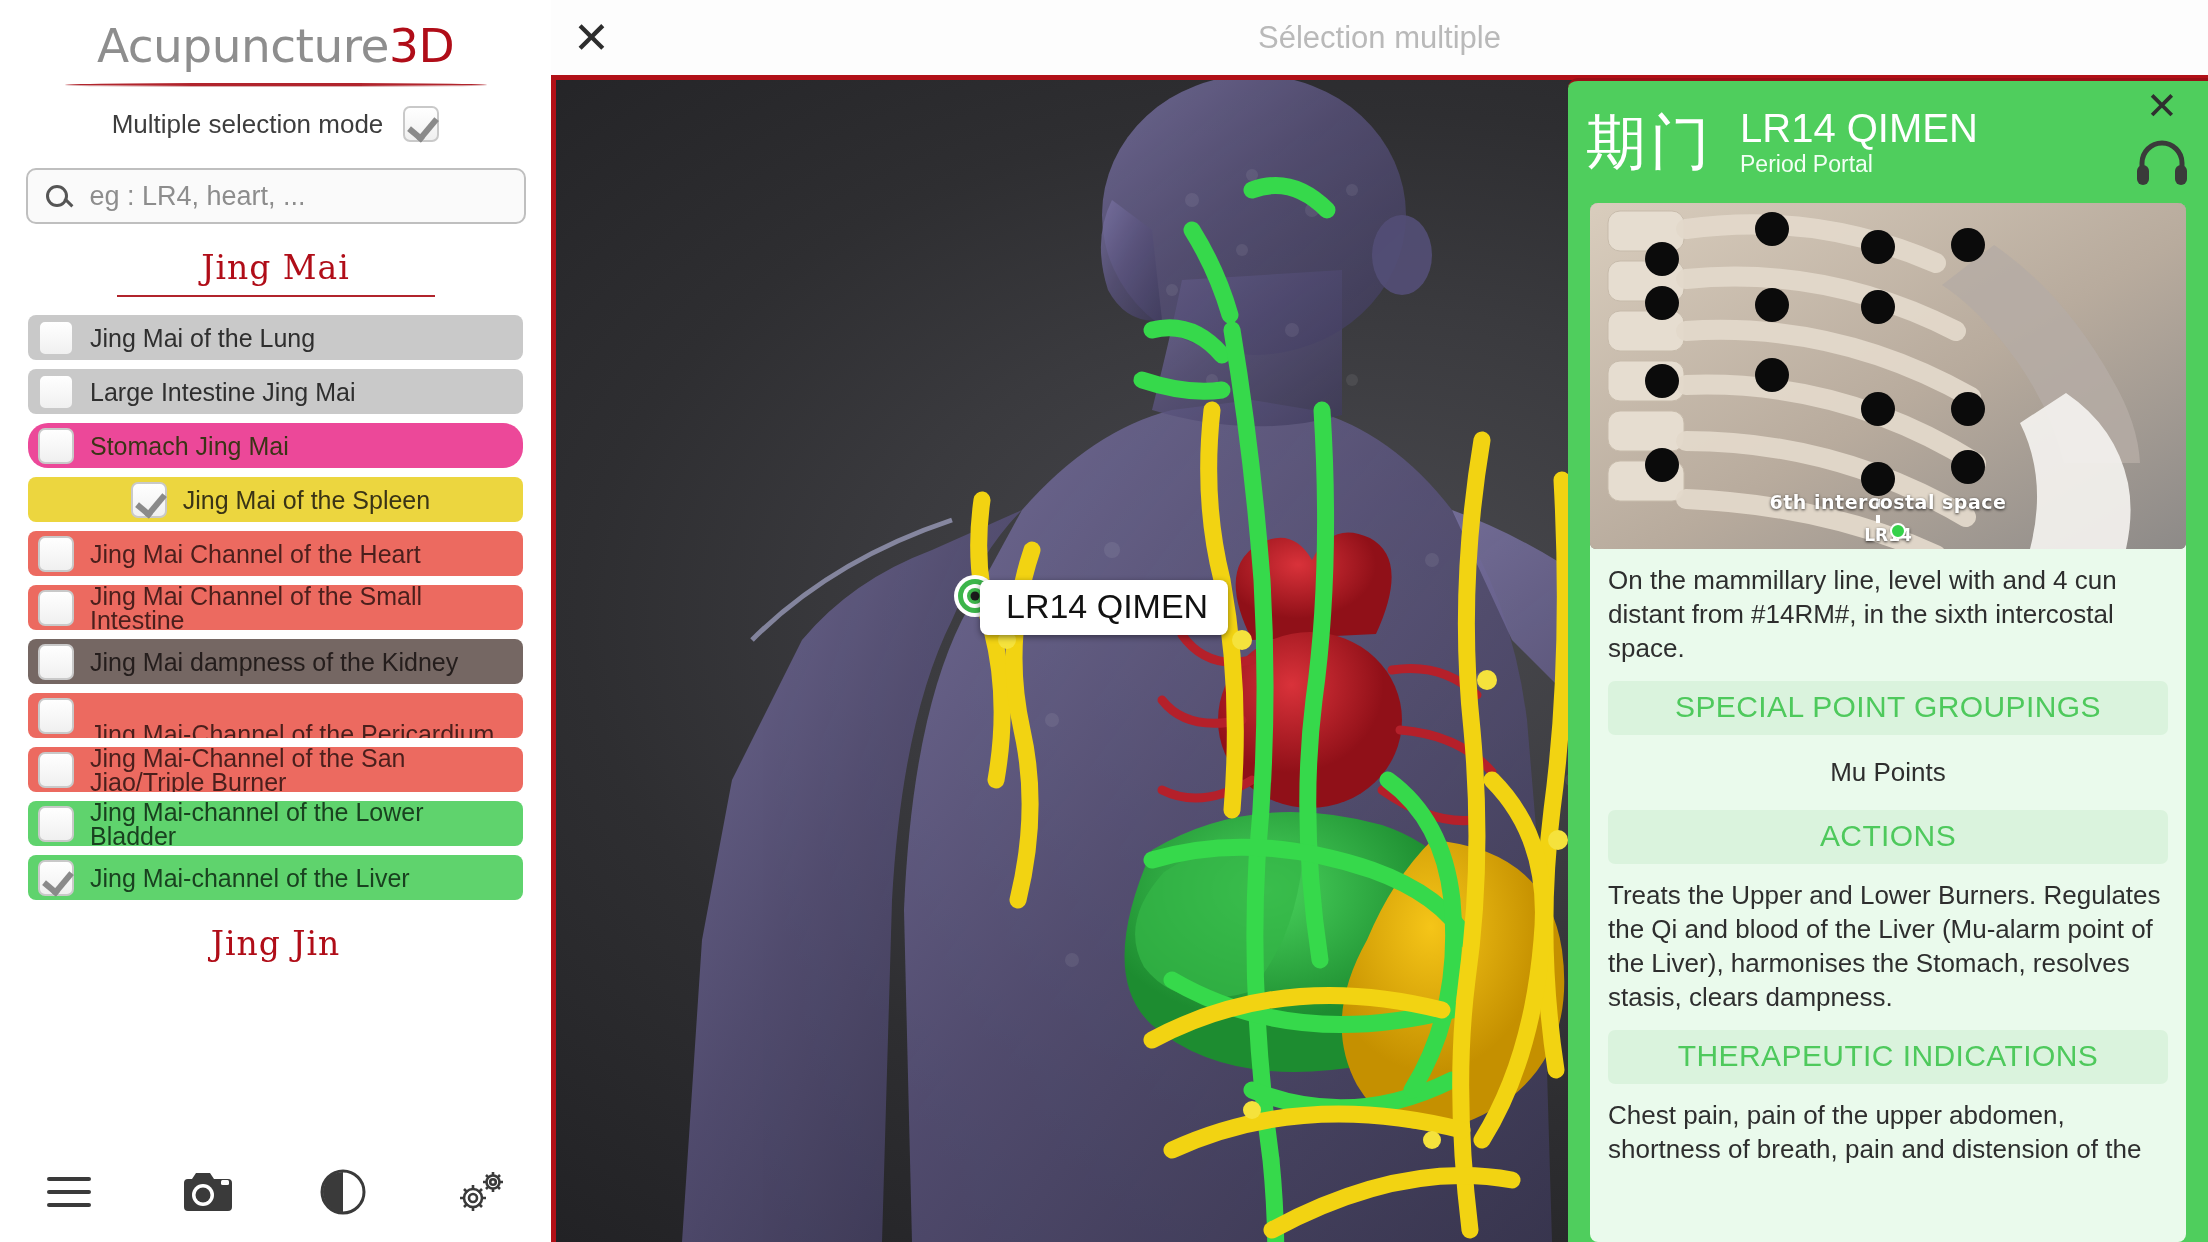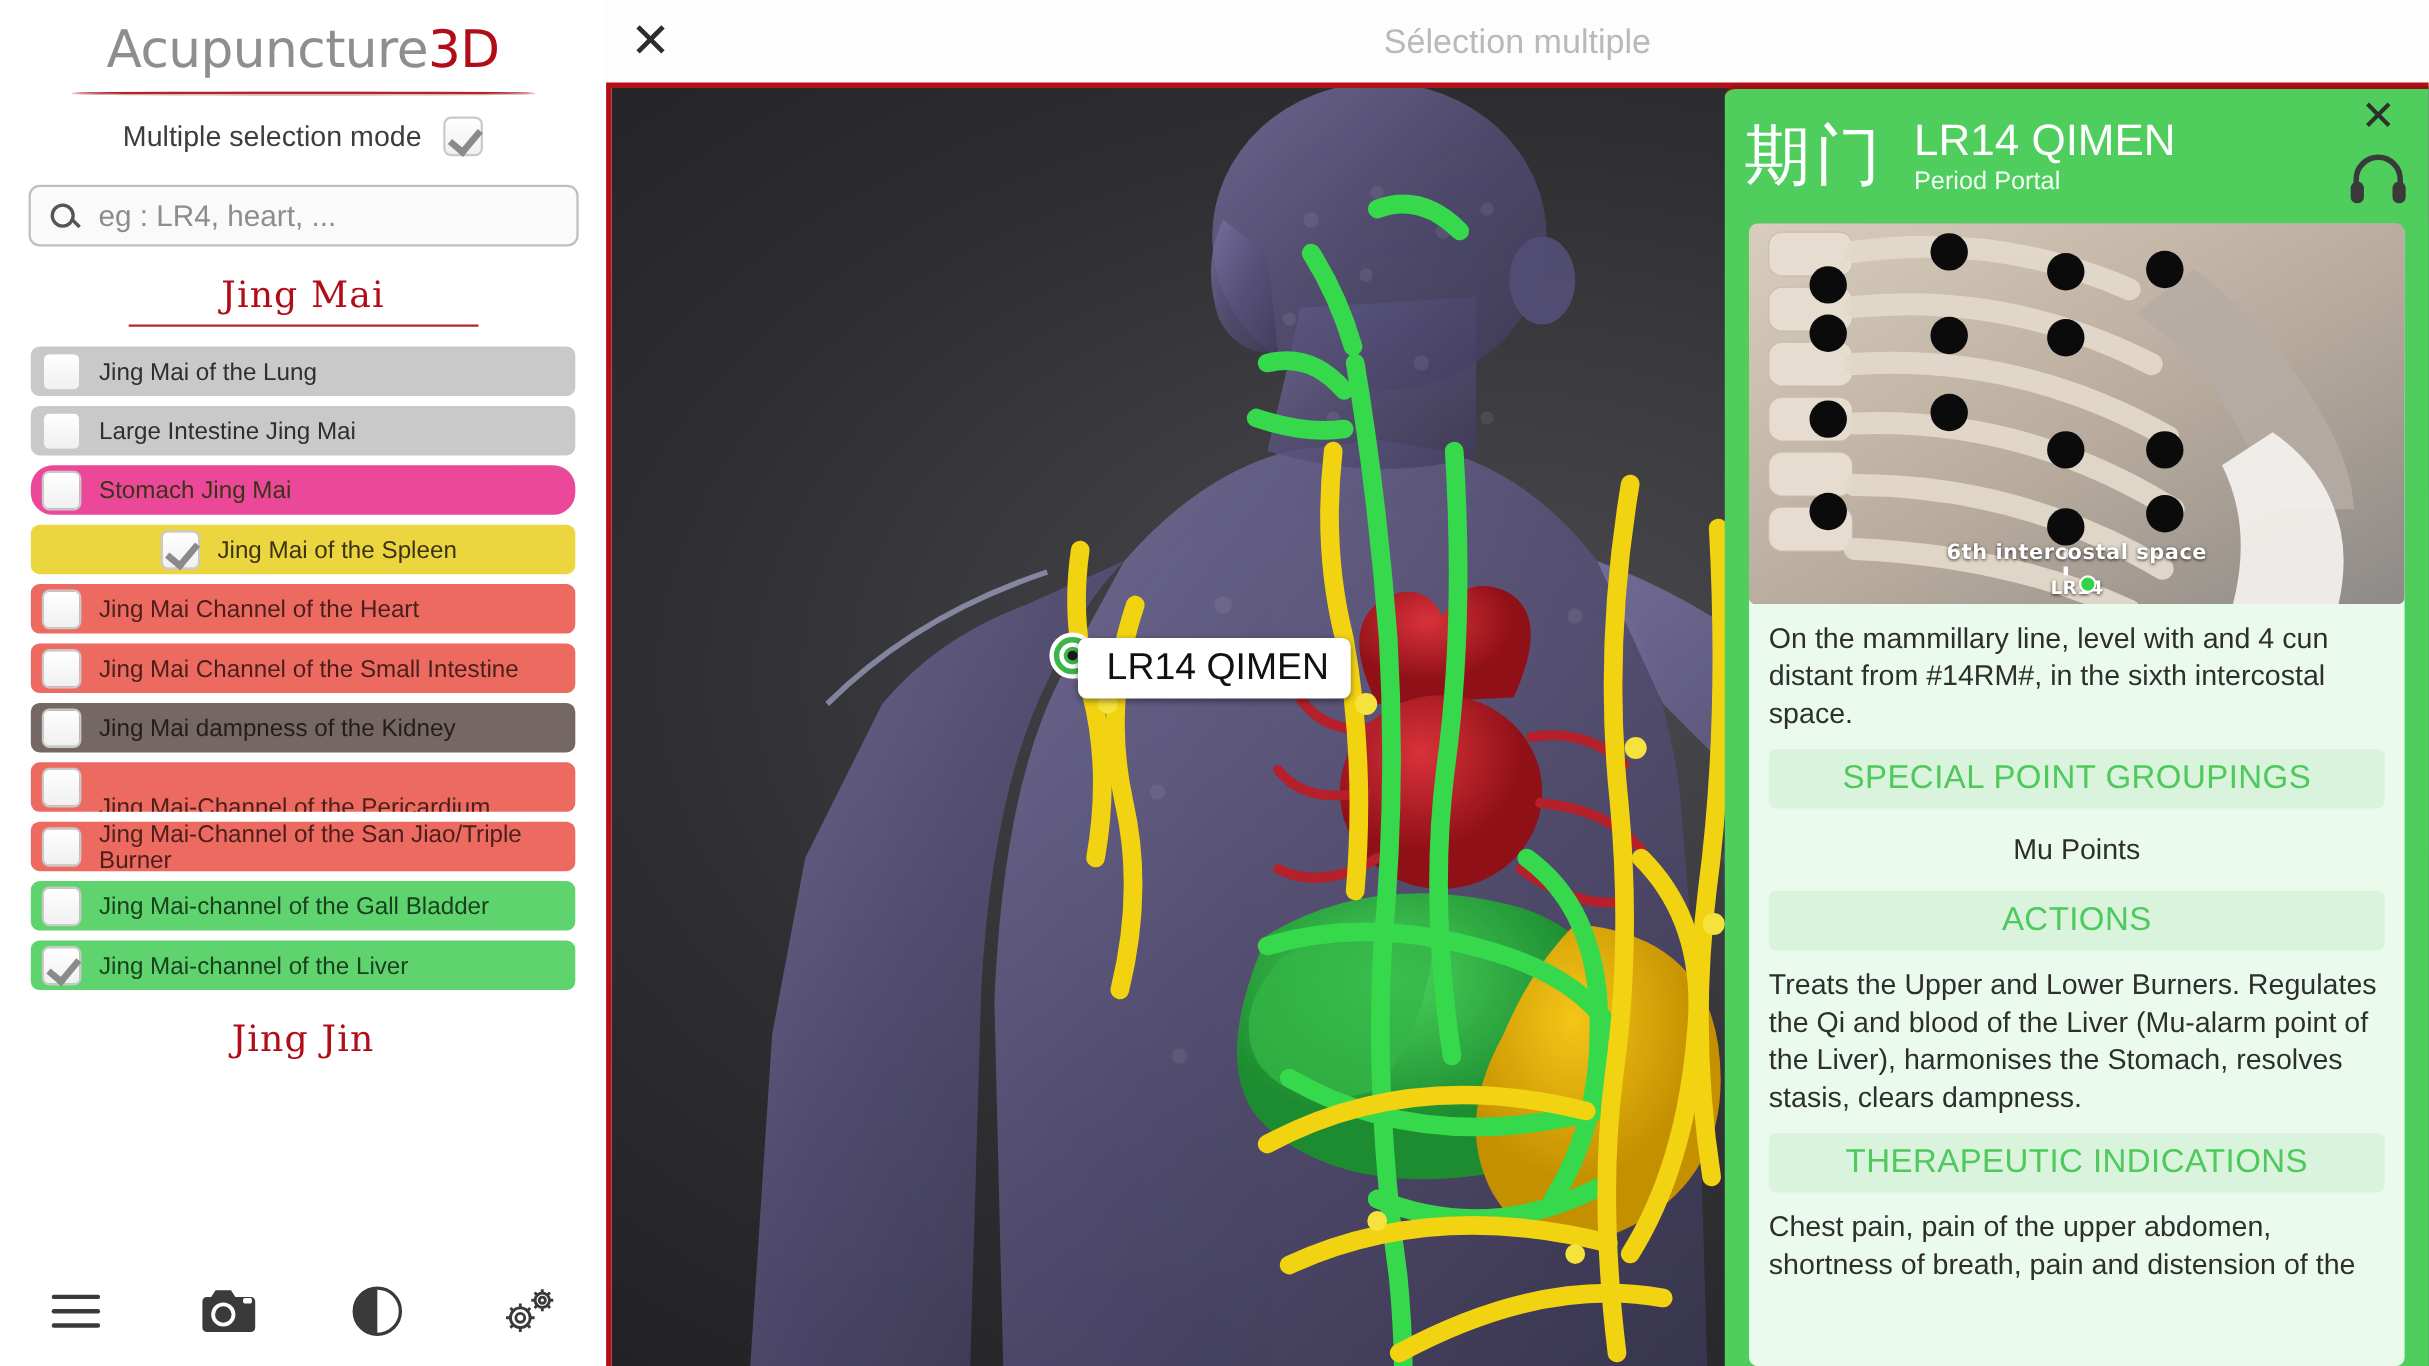--- a/index.html
+++ b/index.html
@@ -107,21 +107,21 @@
   .chan-row {
     display: flex; align-items: center;
     gap: 16px;
     height: 45px;
     margin-bottom: 9px;
     border-radius: 8px;
     padding-left: 10px;
     overflow: hidden;
   }
   .chan-label {
-    font-size: 22px;
+    font-size: 25px;
     color: #2f2f2f;
     line-height: 24px;
     max-width: 420px;
   }
 
   #bottom-bar {
     position: absolute; bottom: 0; left: 0;
     width: 551px; height: 100px;
     display: flex; align-items: center;
   }
@@ -342,21 +342,21 @@
         <div class="chan-row" style="background: rgb(236, 106, 96);">
           <span class="cbox"></span>
           <span class="chan-label" style="color: rgb(74, 31, 28); margin-top: 36px;">Jing Mai-Channel of the Pericardium</span>
         </div>
         <div class="chan-row" style="background: rgb(236, 106, 96);">
           <span class="cbox"></span>
           <span class="chan-label" style="color: rgb(74, 31, 28);">Jing Mai-Channel of the San Jiao/Triple Burner</span>
         </div>
         <div class="chan-row" style="background: rgb(95, 211, 109);">
           <span class="cbox"></span>
-          <span class="chan-label" style="color: rgb(25, 65, 31);">Jing Mai-channel of the Gall Bladder</span>
+          <span class="chan-label" style="color: rgb(25, 65, 31);">Jing Mai-channel of the Lower Bladder</span>
         </div>
         <div class="chan-row" style="background: rgb(95, 211, 109);">
           <span class="cbox checked"></span>
           <span class="chan-label" style="color: rgb(25, 65, 31);">Jing Mai-channel of the  Liver</span>
         </div>
       </div>
 
     <div class="section-title" id="jingjin">Jing Jin</div>
 
     <div id="bottom-bar">

